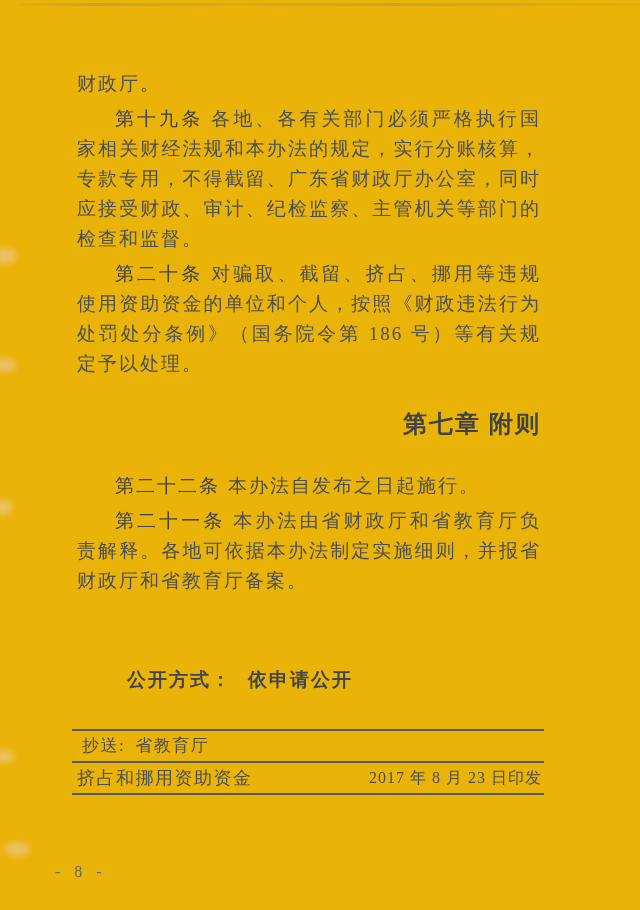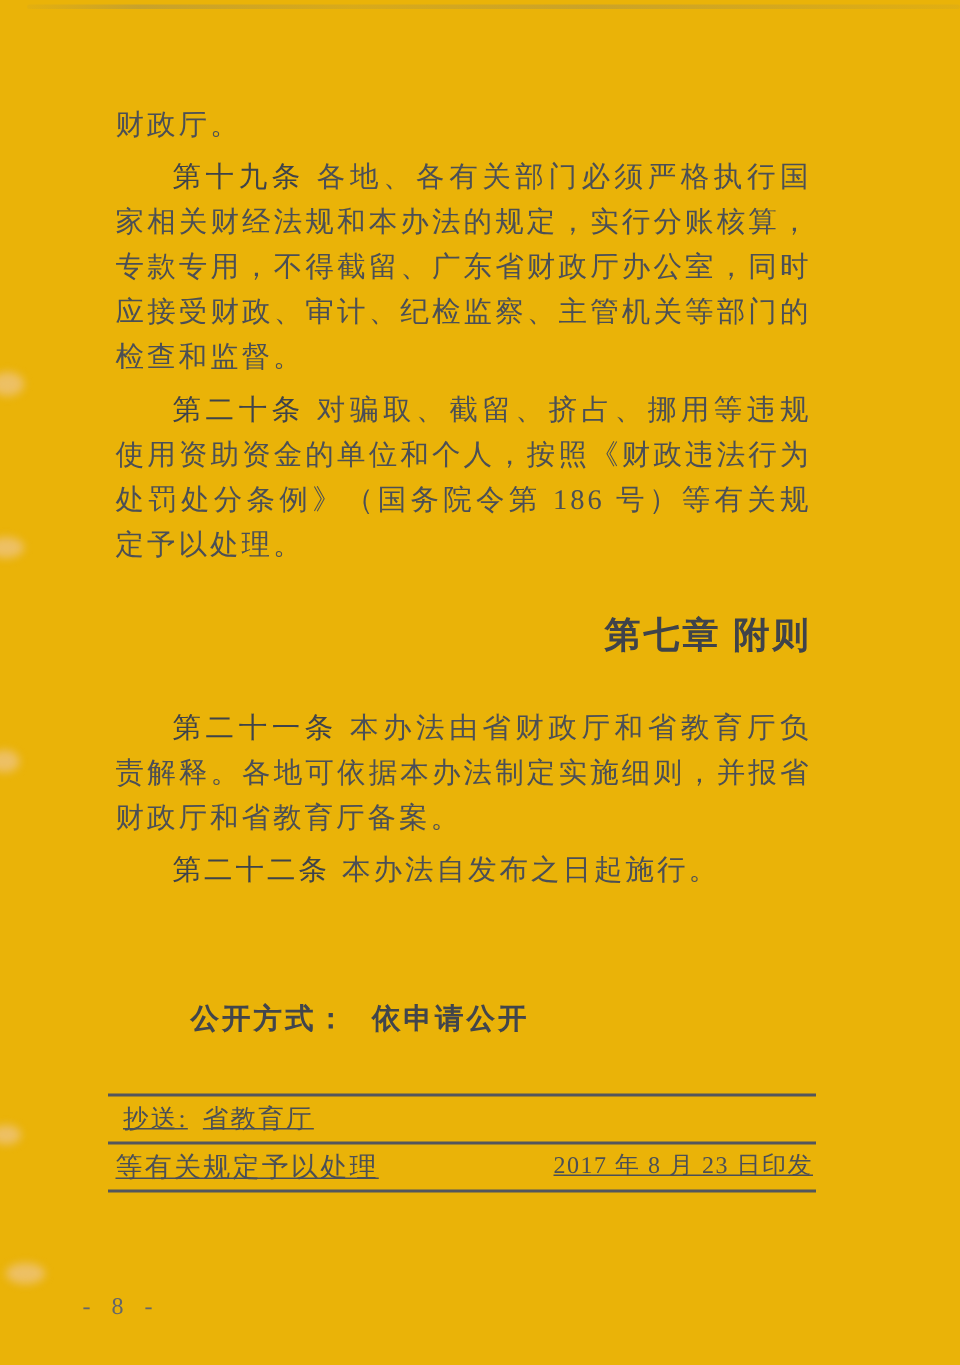--- a/index.html
+++ b/index.html
@@ -89,21 +89,20 @@
   .disclosure .disclosure-label { margin-right: 16px; }
 
   .footer-block {
     position: absolute;
     top: 729px;
     left: 72px;
     width: 472px;
     border-top: 2px solid #53565c;
     font-size: 17px;
     color: #4b4f56;
-    text-decoration: underline;
   }
   .footer-row-cc {
     line-height: 30px;
     padding-left: 10px;
     letter-spacing: 1.5px;
     border-bottom: 2px solid #53565c;
   }
   .footer-row-cc .cc-label { margin-right: 10px; }
   .footer-row-issue {
     display: flex;
@@ -141,35 +140,35 @@
   <div class="content">
 
     <p class="para continuation"><span>财政厅。</span></p>
 
     <p class="para"><span class="term">第十九条</span><span>各地、各有关部门必须严格执行国家相关财经法规和本办法的规定，实行分账核算，专款专用，不得截留、广东省财政厅办公室，同时应接受财政、审计、纪检监察、主管机关等部门的检查和监督。</span></p>
 
     <p class="para"><span class="term">第二十条</span><span>对骗取、截留、挤占、挪用等违规使用资助资金的单位和个人，按照《财政违法行为处罚处分条例》（国务院令第 186 号）等有关规定予以处理。</span></p>
 
     <p class="para chapter-heading">第七章 附则</p>
 
+    <p class="para"><span class="term">第二十二条</span><span>本办法自发布之日起施行。</span></p>
+
     <p class="para"><span class="term">第二十一条</span><span>本办法由省财政厅和省教育厅负责解释。各地可依据本办法制定实施细则，并报省财政厅和省教育厅备案。</span></p>
-
-    <p class="para"><span class="term">第二十二条</span><span>本办法自发布之日起施行。</span></p>
 
   </div>
 
   <div class="disclosure">
     <span class="disclosure-label">公开方式：</span><span>依申请公开</span>
   </div>
 
   <div class="footer-block">
     <div class="footer-row-cc">
       <span class="cc-label">抄送:</span><span>省教育厅</span>
     </div>
     <div class="footer-row-issue">
-      <span class="issue-office">等有关规定予以处理</span>
+      <span class="issue-office">挤占和挪用资助资金</span>
       <span class="issue-date">2017 年 8 月 23 日印发</span>
     </div>
   </div>
 
   <div class="page-number">- 8 -</div>
 
 </div>
 
 </body></html>

